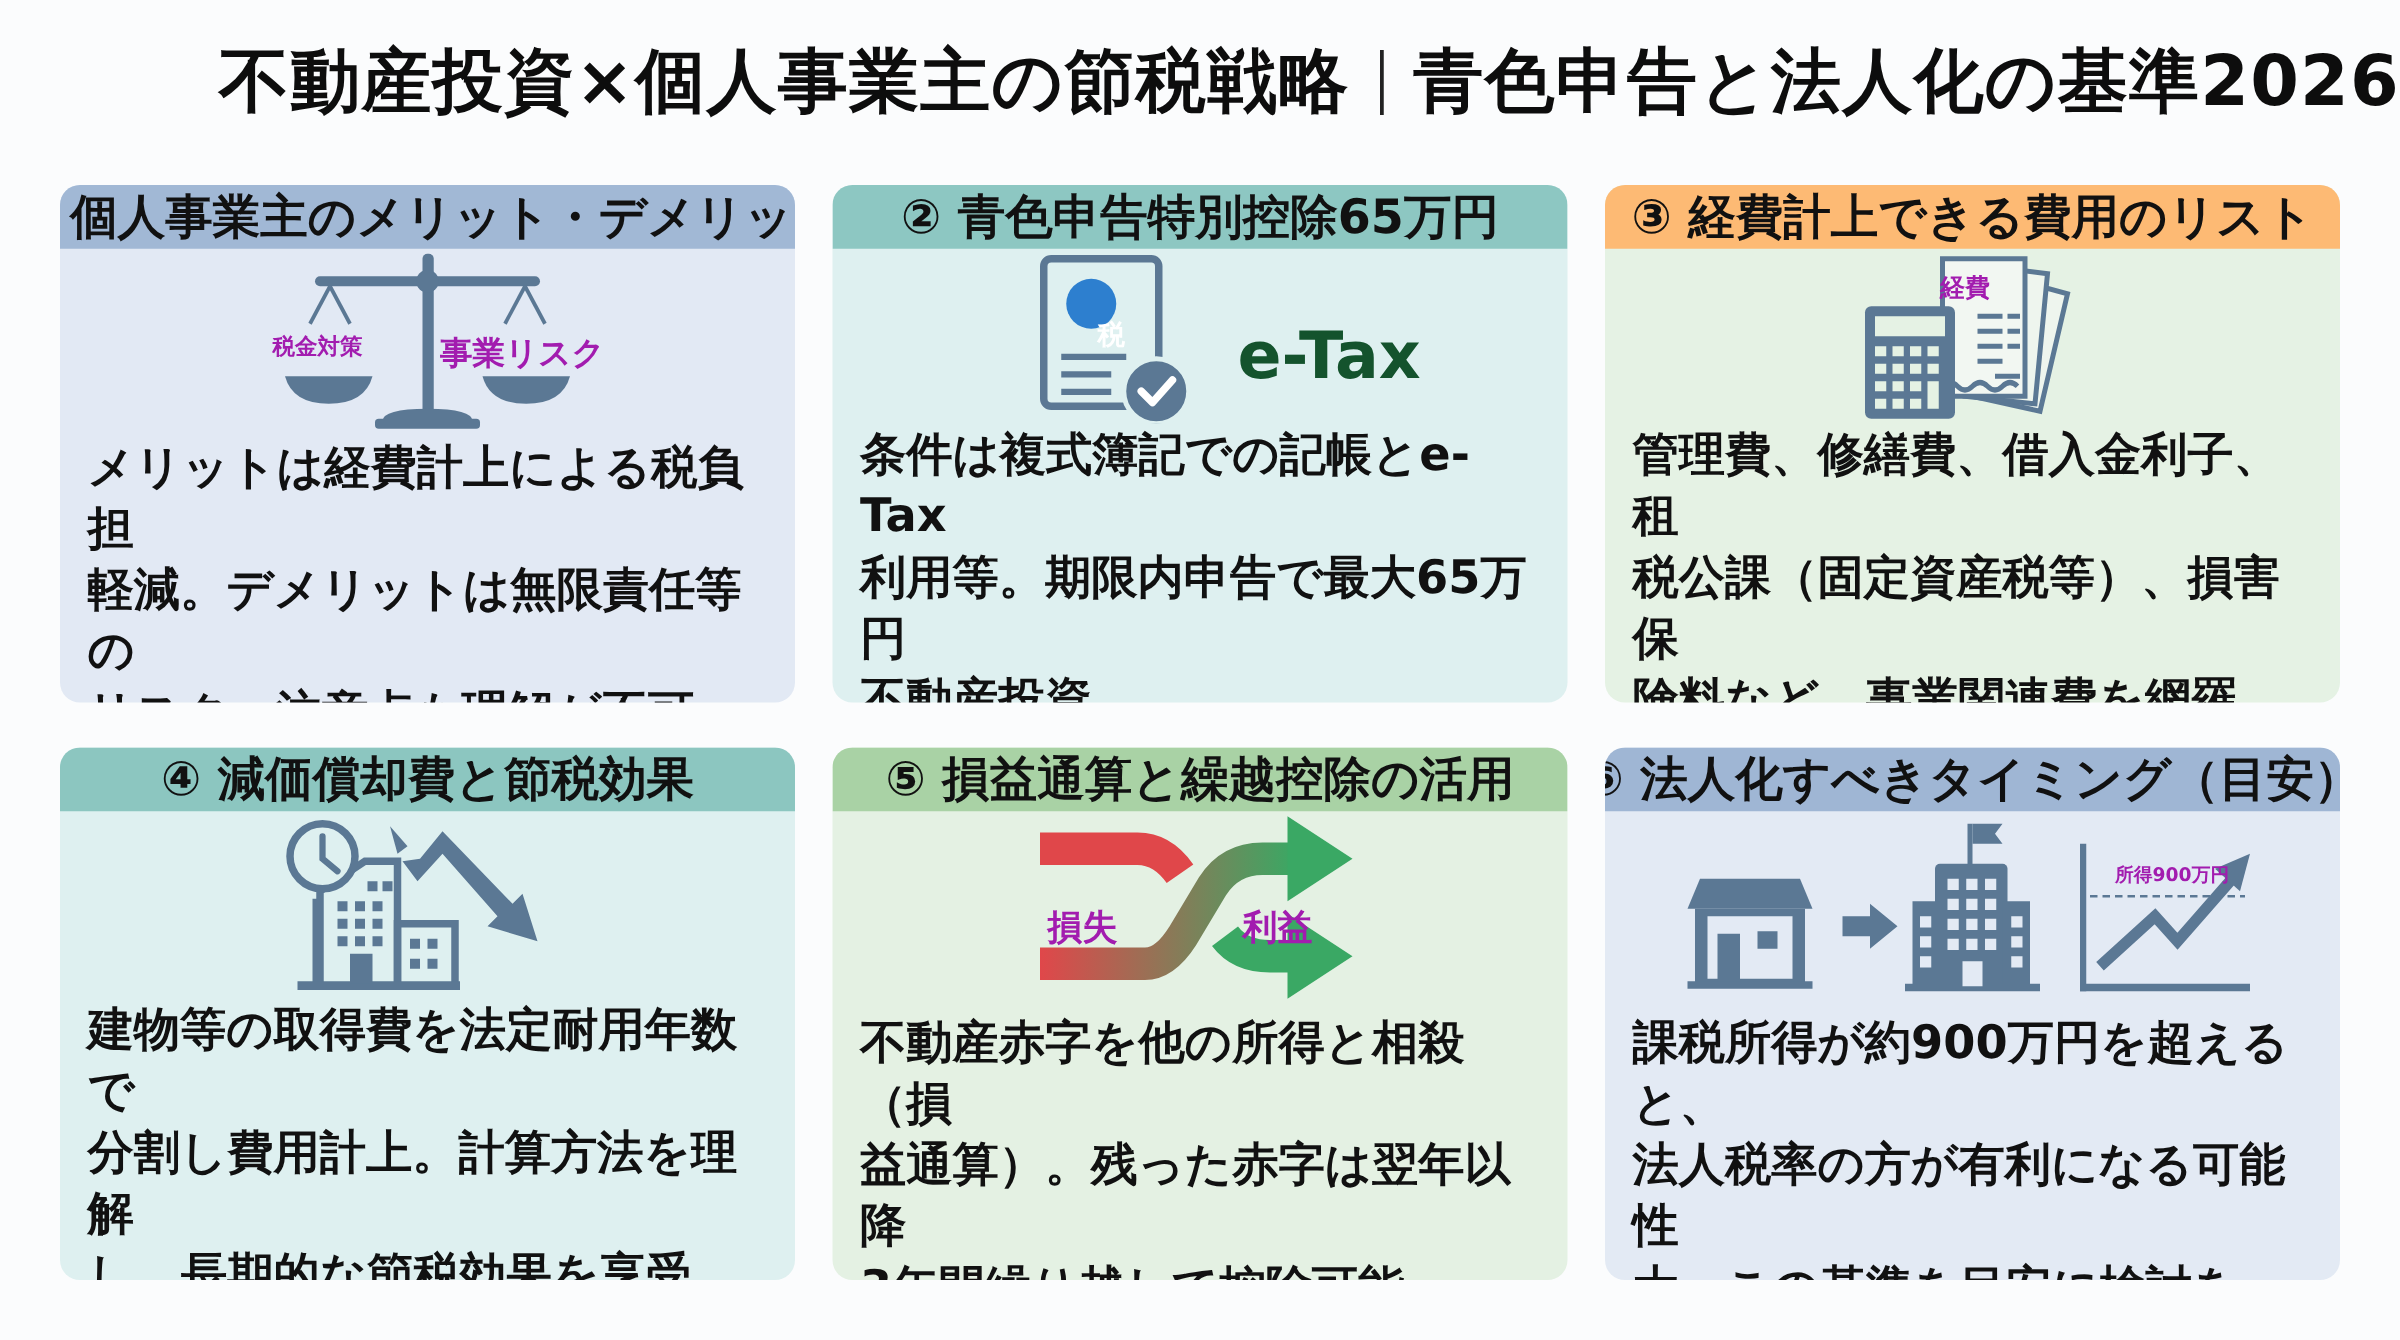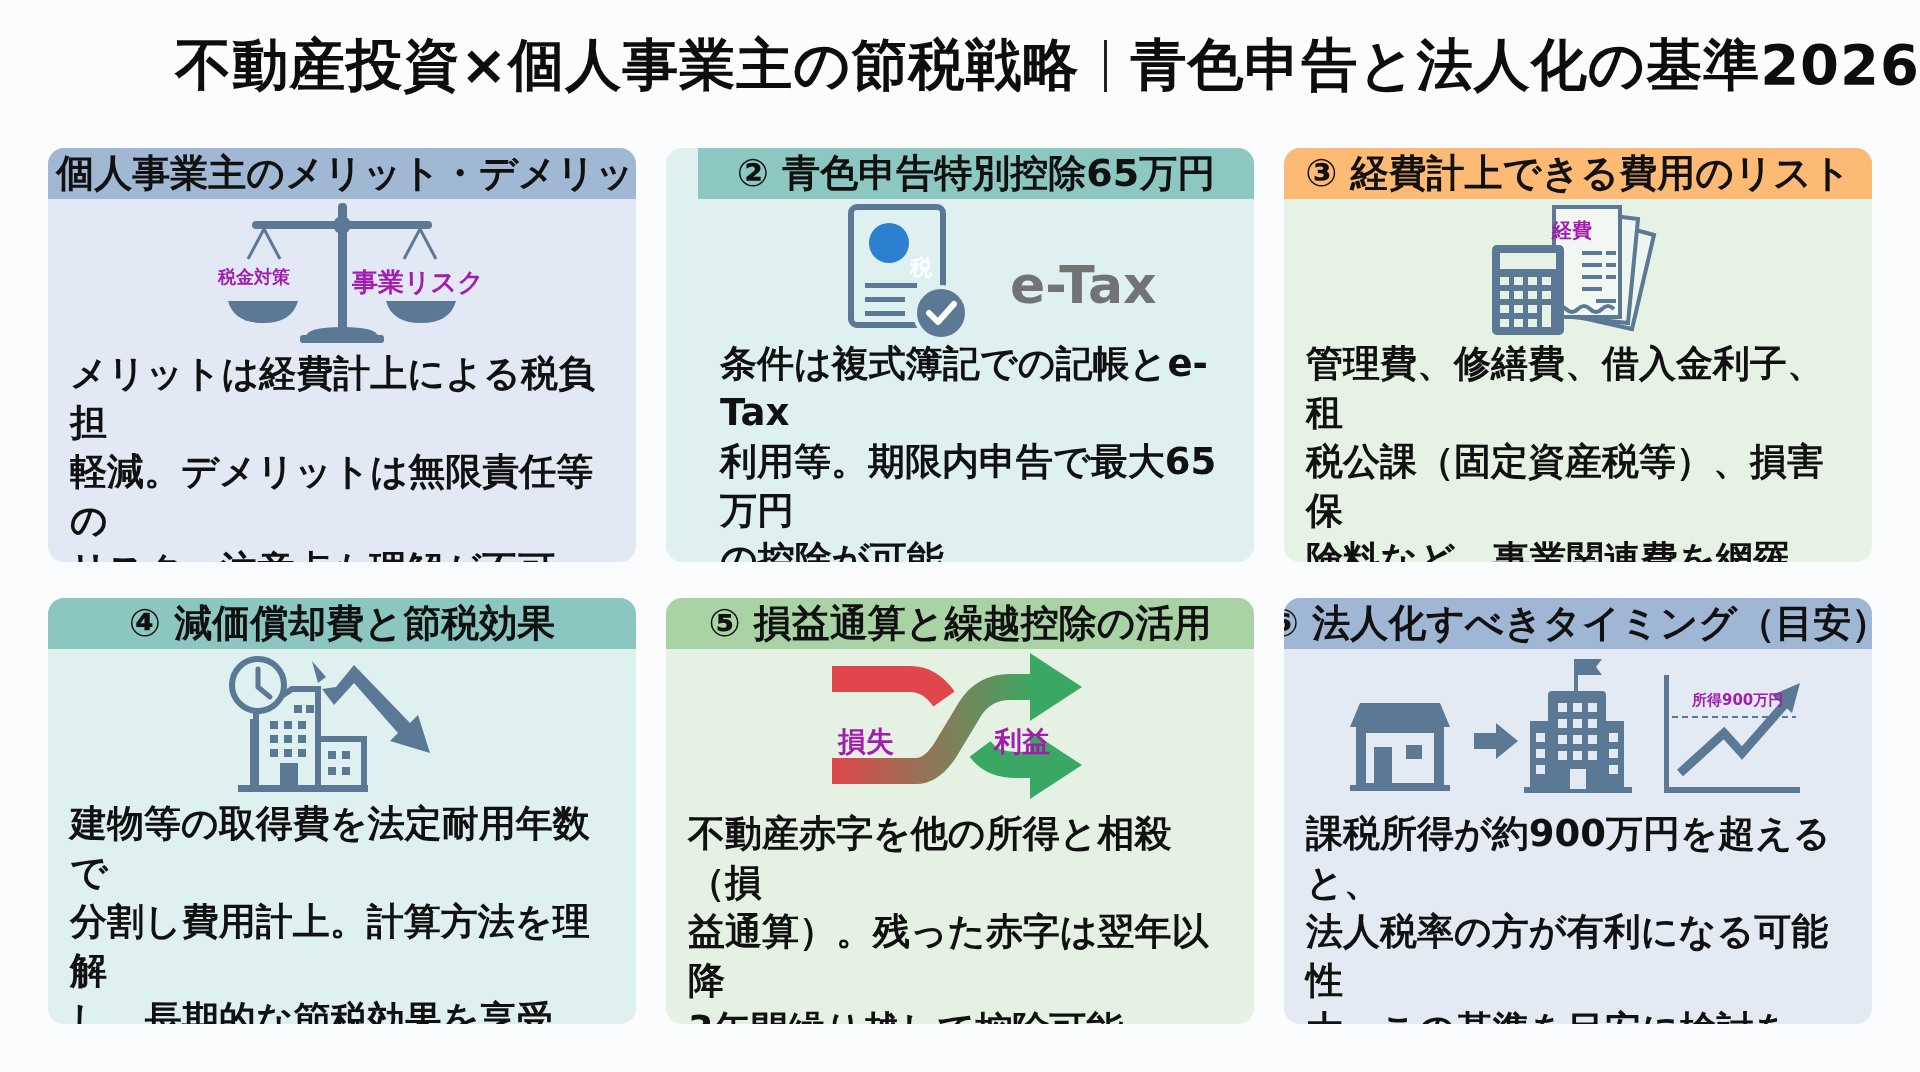--- a/index.html
+++ b/index.html
@@ -29,21 +29,21 @@
   .card .head {
     height: 72px; display: flex; align-items: center; justify-content: center;
     font-size: 38px; font-weight: bold; color: #111; white-space: nowrap;
   }
   .card .icon-area { height: 168px; display: flex; align-items: center; justify-content: center; position: relative; }
   .card .body {
     padding: 0 20px 0 22px; font-size: 37px; font-weight: bold; line-height: 49px; color: #111;
   }
   .card.c-blue { background: #e2e9f4; }
   .card.c-blue .head { background: #a1b8d5; }
-  .card.c-teal { background: #def0f0; padding-left: 32px; }
+  .card.c-teal { background: #def0f0; }
   .card.c-teal .head { background: #8dc7c2; }
   .card.c-green { background: #e5f2e4; }
   .card.c-green .head { background: #fdba74; }
   .card.c-teal2 { background: #def0f0; }
   .card.c-teal2 .head { background: #8cc6c0; }
   .card.c-green2 { background: #e4f1e3; }
   .card.c-green2 .head { background: #a9d2a5; }
   .card.c-blue2 { background: #e3eaf4; }
   .card.c-blue2 .head { background: #9fb6d4; }
   .row2 .icon-area { height: 180px; }
@@ -93,26 +93,26 @@
       <svg width="290" height="140" viewBox="0 0 290 140">
         <rect x="20" y="8" width="92" height="118" rx="6" fill="none" stroke="#5b7894" stroke-width="6"></rect>
         <circle cx="58" cy="44" r="20" fill="#2d7fcf"></circle>
         <rect x="34" y="84" width="52" height="5" fill="#5b7894"></rect>
         <rect x="34" y="98" width="40" height="5" fill="#5b7894"></rect>
         <rect x="34" y="112" width="40" height="5" fill="#5b7894"></rect>
         <circle cx="110" cy="114" r="26" fill="#5b7894" stroke="#def0f0" stroke-width="4"></circle>
         <path d="M98 114 L107 123 L123 105" fill="none" stroke="#fff" stroke-width="6" stroke-linecap="round" stroke-linejoin="round"></path>
       </svg>
       <span class="lbl" style="left:212px;top:54px;font-size:22px;color:#fff;">税</span>
-      <span class="lbl" style="left:312px;top:56px;font-size:52px;color:#737373;">e-Tax</span>
+      <span class="lbl" style="left:324px;top:56px;font-size:52px;color:#14532d;">e-Tax</span>
     </div>
     <div class="body">
       <div>条件は複式簿記での記帳とe-Tax</div>
       <div>利用等。期限内申告で最大65万円</div>
-      <div>の控除が可能。</div>
+      <div>不動産投資。</div>
     </div>
   </div>
 
   <div class="card c-green">
     <div class="head">③ 経費計上できる費用のリスト</div>
     <div class="icon-area">
       <svg width="200" height="140" viewBox="0 0 200 140">
         <g fill="none" stroke="#5b7894" stroke-width="4">
           <path d="M110 18 L176 36 L154 130 L100 118 Z" fill="#eef5ee"></path>
           <path d="M96 12 L160 20 L150 124 L94 118 Z" fill="#eef5ee"></path>

